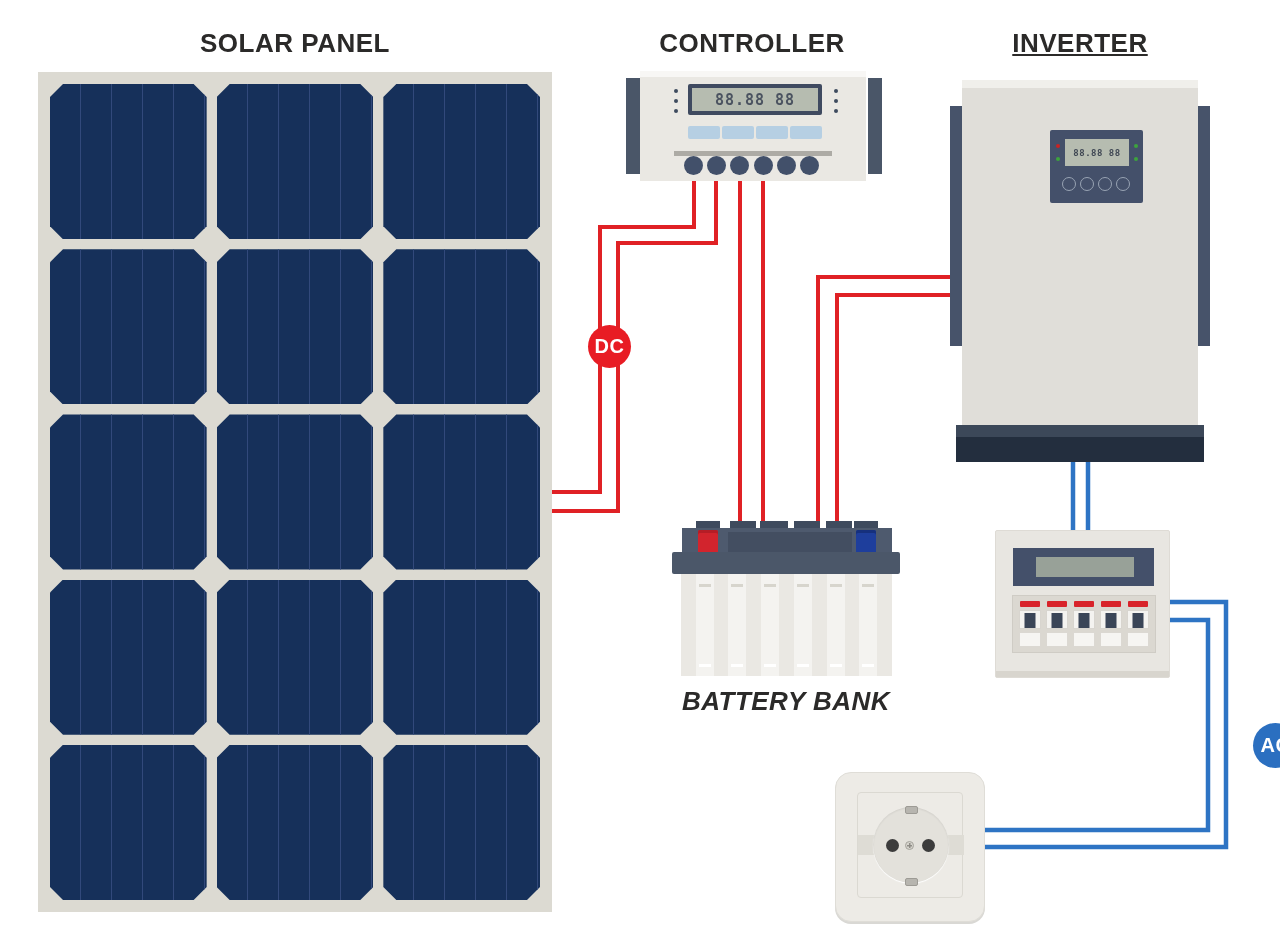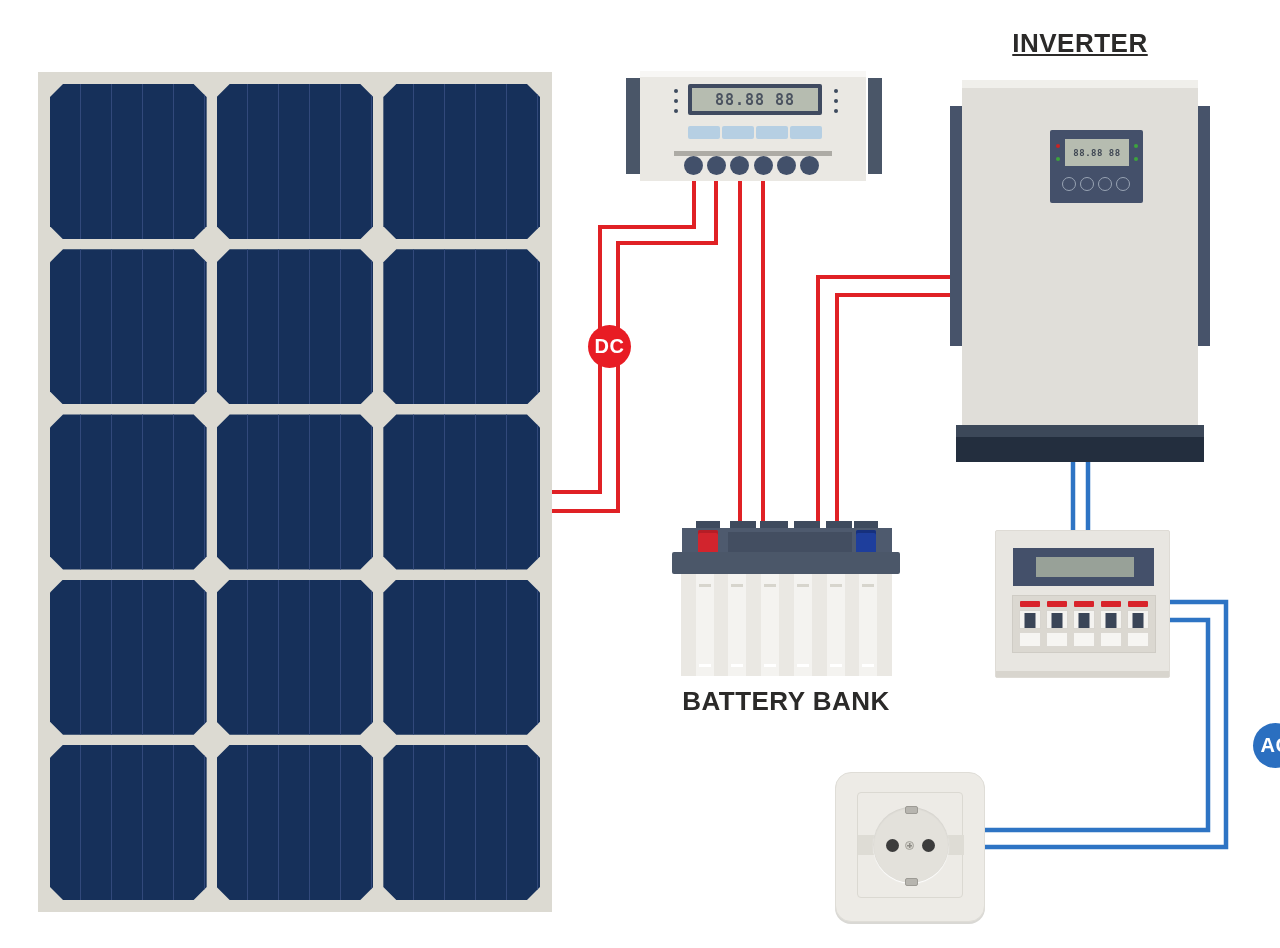--- a/index.html
+++ b/index.html
@@ -9,21 +9,21 @@
 
   .wires{left:0;top:0;z-index:1;}
   .wires polyline{fill:none;stroke-linejoin:miter;}
   .wires .red{stroke:#e02125;stroke-width:4;}
   .wires .blue{stroke:#2e74c4;stroke-width:4.5;}
 
   .title{z-index:2;font-size:26px;font-weight:600;color:#2b2a29;text-align:center;letter-spacing:.5px;}
   .t-solar{left:38px;top:28px;width:514px;}
   .t-controller{left:618px;top:28px;width:268px;}
   .t-inverter{left:948px;top:28px;width:264px;text-decoration:underline;}
-  .t-battery{left:660px;top:686px;width:252px;}
+  .t-battery{left:660px;top:686px;width:252px;font-style:italic;}
   .t-meter{left:995px;top:686px;width:175px;}
 
   .badge{z-index:3;border-radius:50%;color:#fff;display:flex;align-items:center;justify-content:center;
          font-size:20px;font-weight:600;letter-spacing:.5px;}
   .badge-dc{left:588px;top:325px;width:43px;height:43px;background:#e81c24;}
   .badge-ac{left:1253px;top:723px;width:45px;height:45px;background:#2b6fc0;}
 
   
   .solar-panel{left:38px;top:72px;width:514px;height:840px;background:#dcdad2;z-index:2;}
   .cell-grid{left:0;top:0;width:100%;height:100%;display:grid;
@@ -126,20 +126,22 @@
     <polyline class="red" points="740,176 740,527"></polyline>
     <polyline class="red" points="763,176 763,527"></polyline>
     <polyline class="red" points="958,277 818,277 818,527"></polyline>
     <polyline class="red" points="958,295 837,295 837,527"></polyline>
     <polyline class="blue" points="1073,455 1073,535"></polyline>
     <polyline class="blue" points="1088,455 1088,535"></polyline>
     <polyline class="blue" points="1163,602 1226,602 1226,847 983,847"></polyline>
     <polyline class="blue" points="1163,620 1208,620 1208,830 983,830"></polyline>
   </svg>
 
+  <div class="title t-solar">SOLAR PANEL</div>
+  <div class="title t-controller">CONTROLLER</div>
   <div class="title t-inverter">INVERTER</div>
   <div class="title t-battery">BATTERY BANK</div>
 
   <div class="solar-panel">
     <div class="cell-grid">
       <div class="cell"></div>
     <div class="cell"></div>
         <div class="cell"></div>
         <div class="cell"></div>
         <div class="cell"></div>

